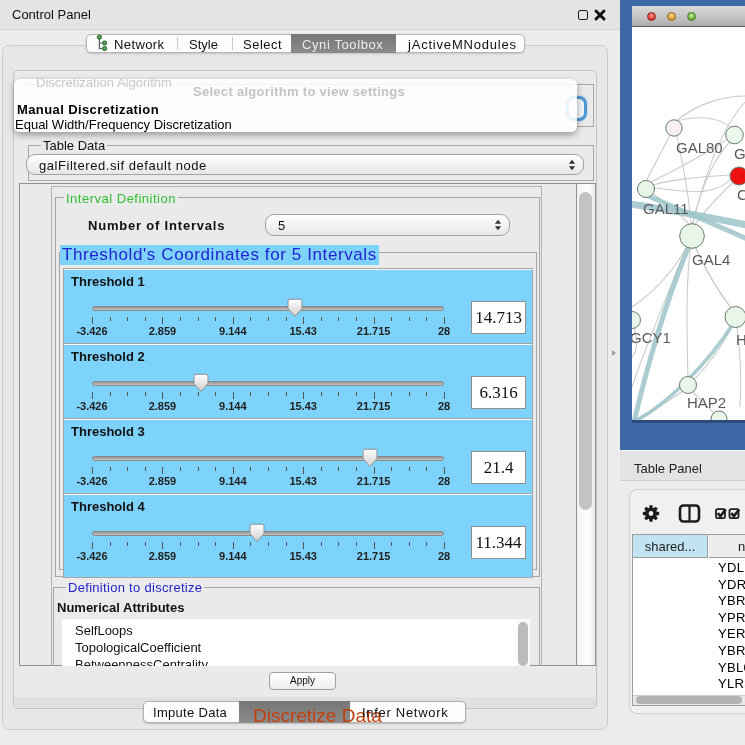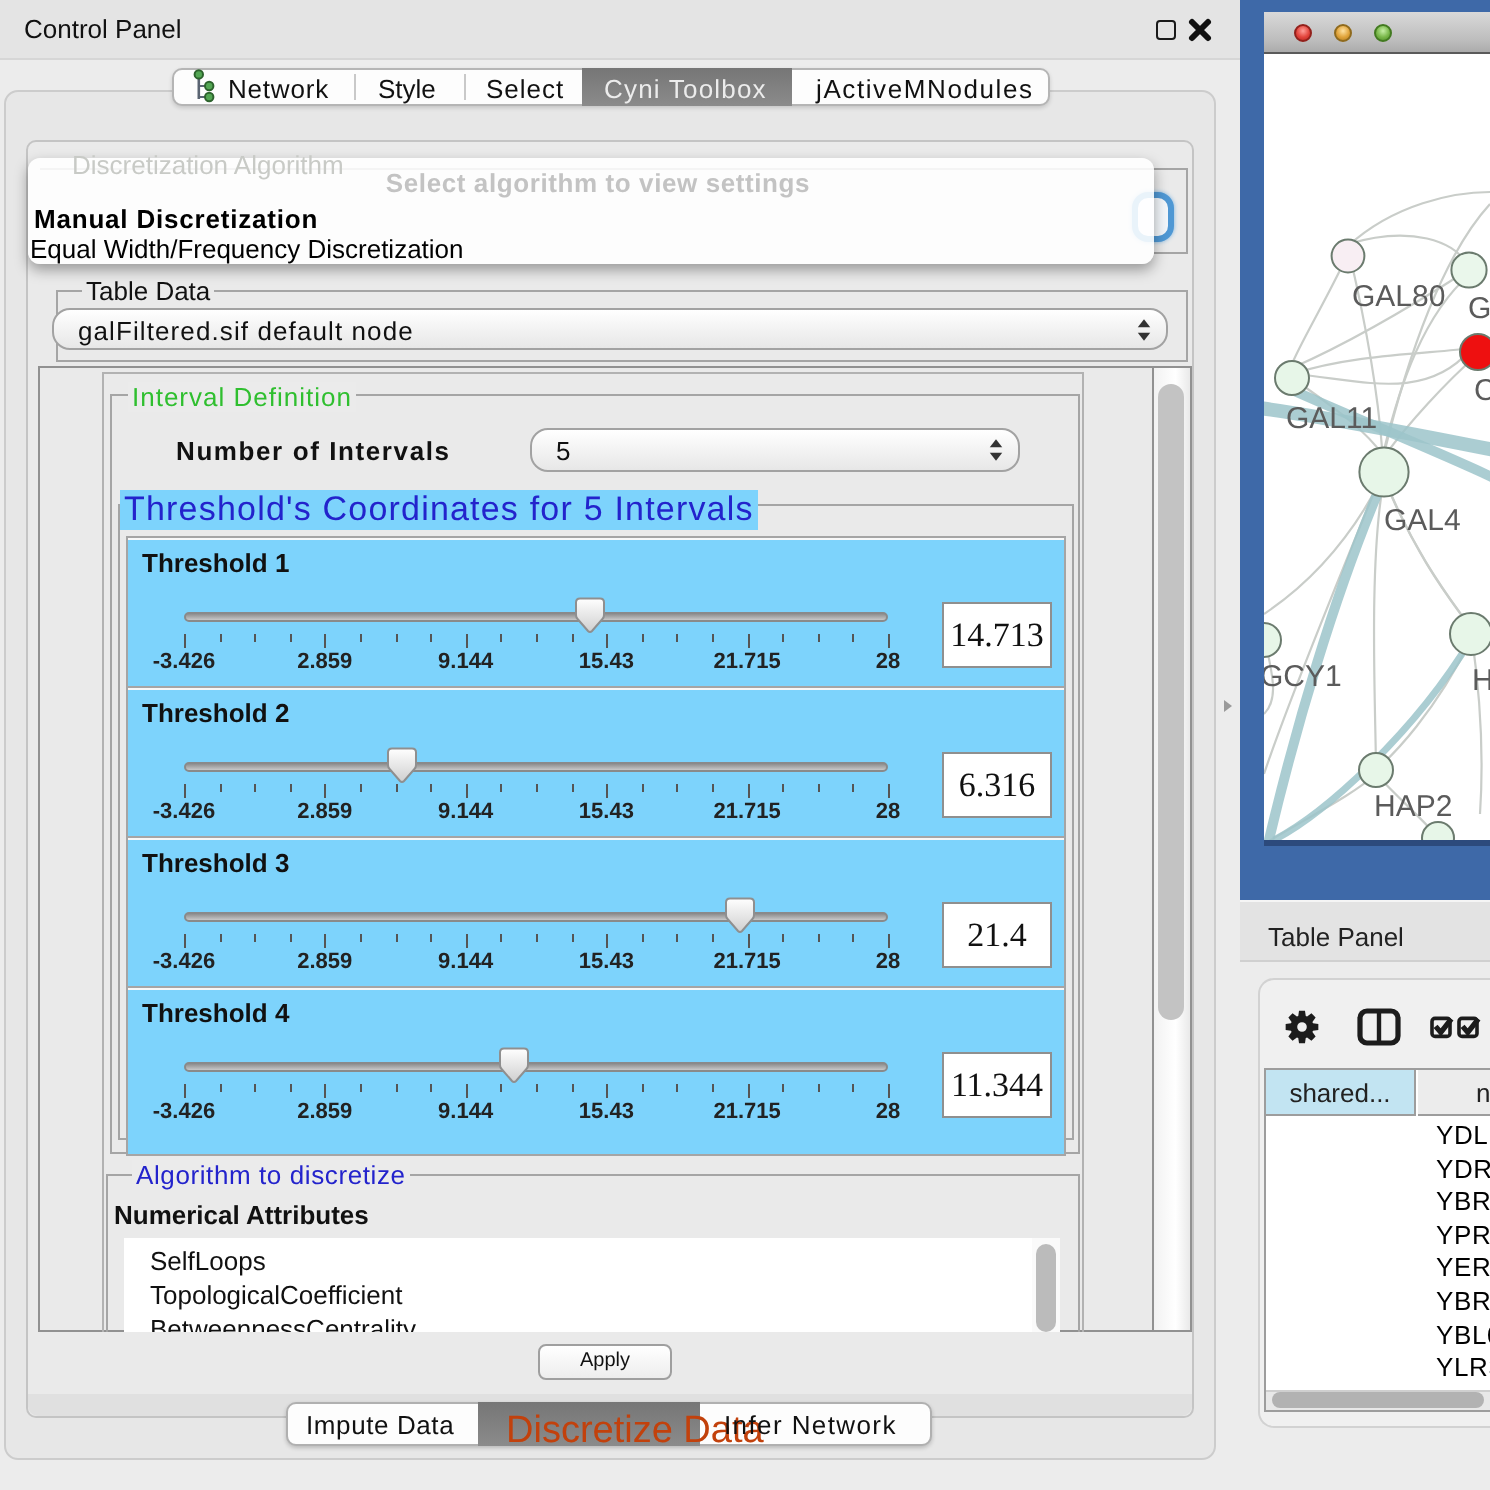--- a/index.html
+++ b/index.html
@@ -255,21 +255,21 @@
           <stop offset="1" stop-color="#cfcfcf"></stop>
         </linearGradient>
       </defs>
       <path d="M3 1.2 h10 q2 0 2 2 v6.3 q0 1.2 -0.8 2 l-5.2 6 q-1 1.1 -2 0 l-5.2 -6 q-0.8 -0.8 -0.8 -2 v-6.3 q0 -2 2 -2 z" fill="url(#g3)" stroke="#8f8f8f" stroke-width="1"></path>
     </svg>
   </div>
 
 <div class="grpline" style="left:53px;top:587px;width:486px"></div>
 <div class="vline" style="left:53px;top:587px;height:79px"></div>
 <div class="vline" style="left:539px;top:587px;height:79px"></div>
-<div class="abs" style="left:66px;top:580px;background:#ebebeb;padding:0 2px;font-size:13px;color:#2323cc;letter-spacing:.3px">Algorithm to discretize</div>
+<div class="abs" style="left:66px;top:580px;background:#ebebeb;padding:0 2px;font-size:13px;color:#2323cc;letter-spacing:.3px">Definition to discretize</div>
 <div class="abs" style="left:57px;top:600px;font-size:13px;font-weight:bold;color:#111">Numerical Attributes</div>
 <div class="abs" style="left:62px;top:619px;width:454px;height:47px;background:#fff;overflow:hidden">
   <div style="position:absolute;left:13px;top:4px;font-size:13px;color:#111">SelfLoops</div>
   <div style="position:absolute;left:13px;top:21px;font-size:13px;color:#111">TopologicalCoefficient</div>
   <div style="position:absolute;left:13px;top:38px;font-size:13px;color:#111">BetweennessCentrality</div>
 </div>
 <div class="abs" style="left:516px;top:619px;width:14px;height:47px;background:#fafafa"></div>
 <div class="abs" style="left:518px;top:622px;width:10px;height:44px;background:#bbbbbb;border-radius:5px"></div>
 
 <div class="abs" style="left:269px;top:672px;width:67px;height:18px;background:linear-gradient(#ffffff,#ededed);border:1px solid #9f9f9f;border-radius:4px;text-align:center;font-size:10px;color:#111;line-height:16px">Apply</div>

